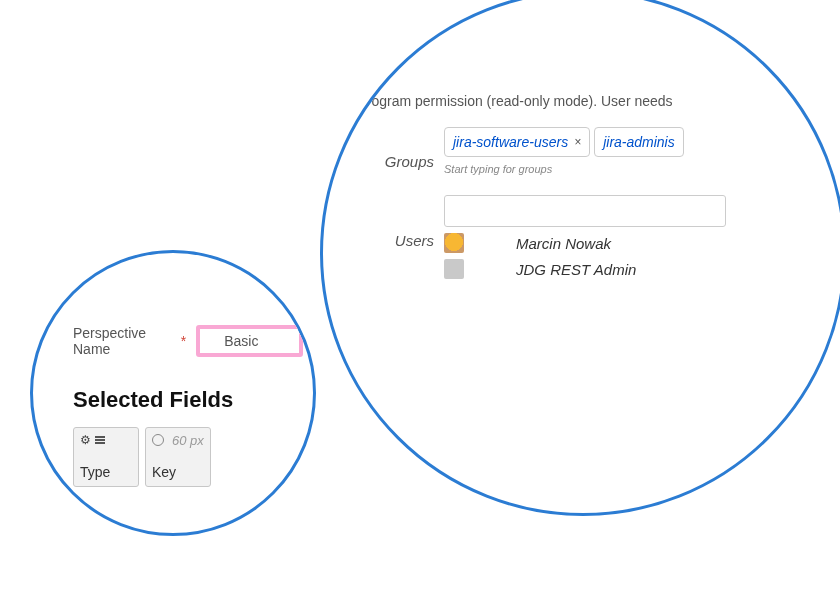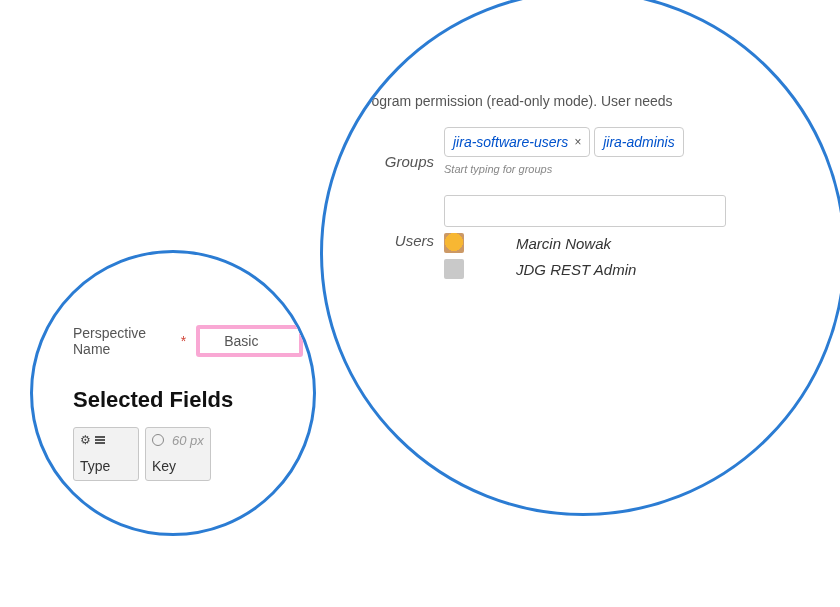--- a/index.html
+++ b/index.html
@@ -29,21 +29,21 @@
   .pn-input{margin-left:10px;border:4px solid #f9a8d4;border-radius:3px;background:#fff;padding:4px 24px;width:55px;font-size:14px;}
   .sf-title{margin-top:30px;font-weight:bold;font-size:22px;color:#111;}
   .field-cards{display:flex;gap:6px;margin-top:14px;}
   .card{border:1px solid #c7c7c7;background:#f2f2f2;border-radius:3px;padding:4px 6px 6px 6px;min-width:52px;}
   .card-top{display:flex;align-items:center;gap:4px;height:16px;}
   .gear{font-size:12px;color:#444;}
   .bars{width:10px;height:8px;background:linear-gradient(#555 0 2px,transparent 2px 3px,#555 3px 5px,transparent 5px 6px,#555 6px 8px);} 
   .radio{width:10px;height:10px;border:1px solid #888;border-radius:50%;display:inline-block;margin-right:4px;}
   .radio.on{background:radial-gradient(#444 0 40%,transparent 41% 100%);}
   .px{font-size:13px;color:#9a9a9a;font-style:italic;}
-  .card-name{font-size:14px;color:#333;margin-top:10px;}
+  .card-name{font-size:14px;color:#333;margin-top:16px;}
 </style>
 </head>
 <body>
 
 <div class="stage">
 
   <div class="circle small">
     <div class="panel2">
       <div class="pn-row">
         <span>Perspective Name</span>

